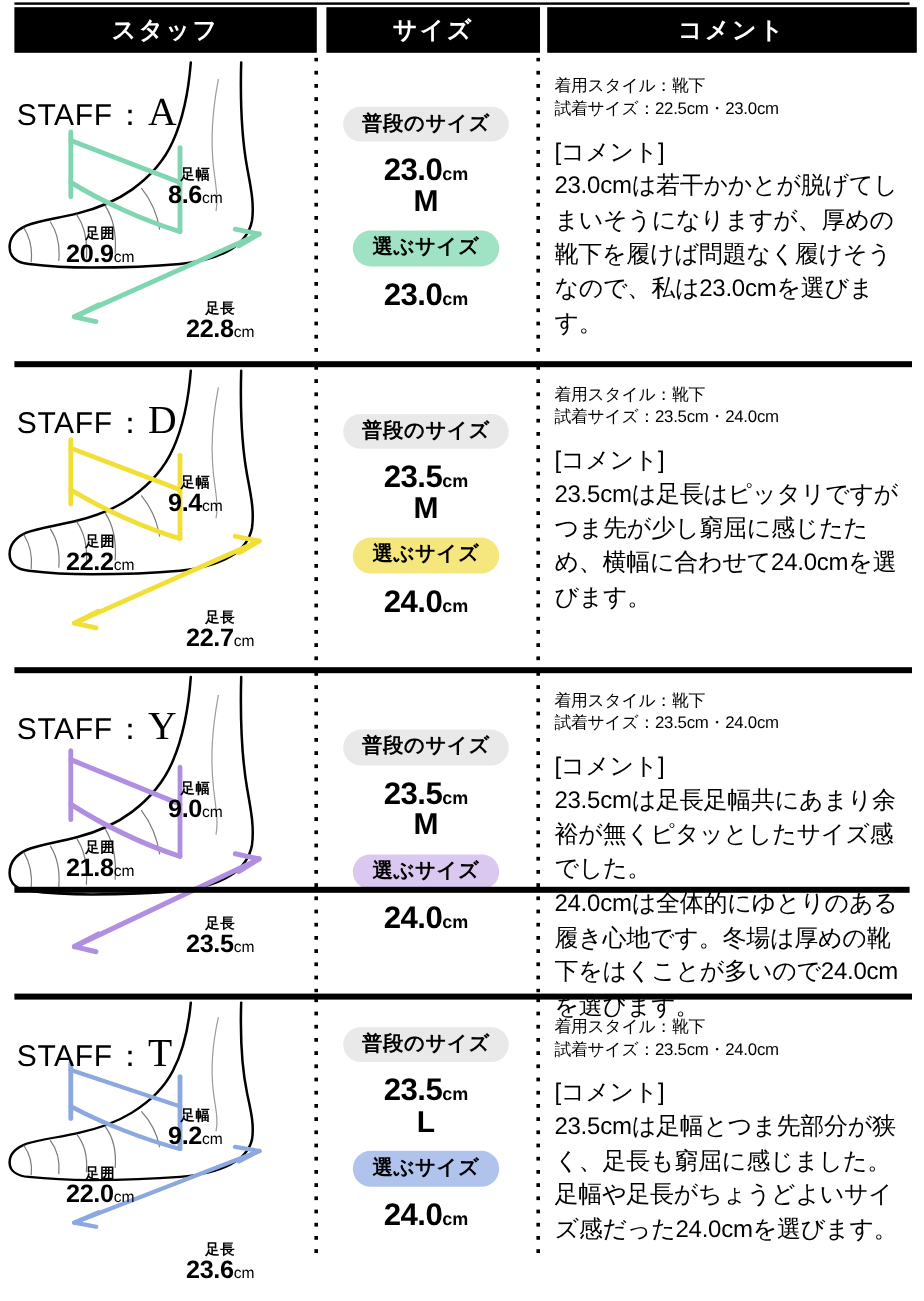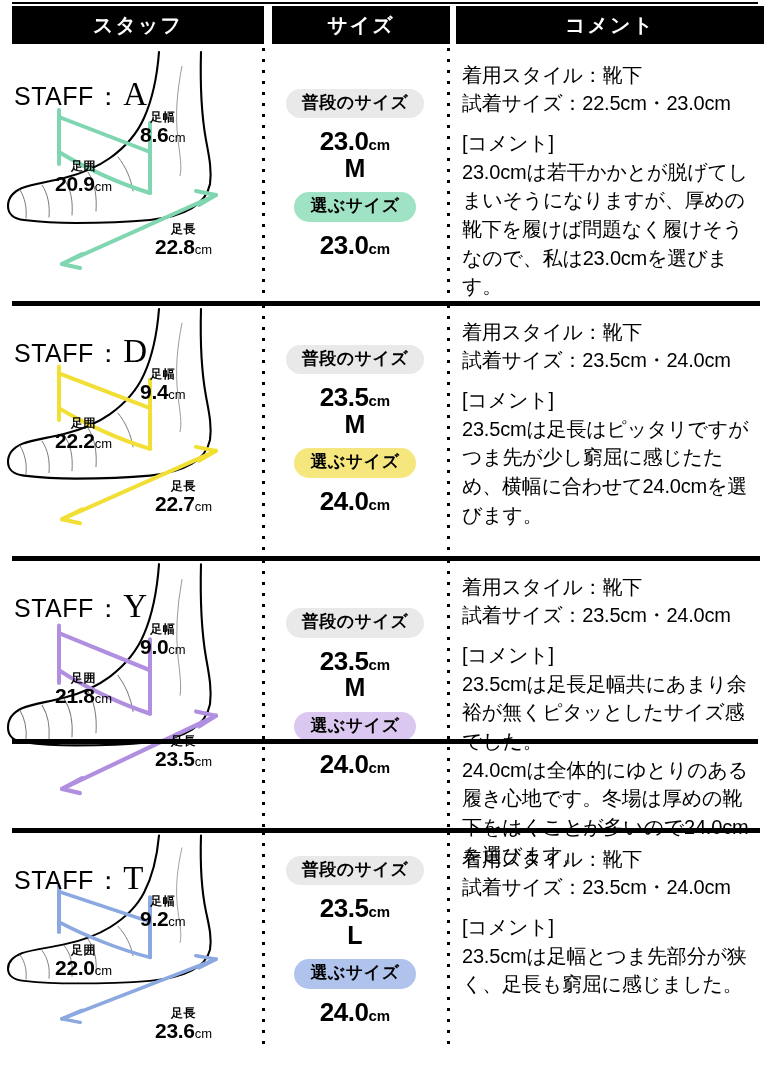--- a/index.html
+++ b/index.html
@@ -154,20 +154,21 @@
     text-align: center;
     white-space: nowrap;
     z-index: 4;
     line-height: 1.05;
   }
   .meas .m-lab {
     display: block;
     font-size: 12px;
     font-weight: bold;
     letter-spacing: 0.5px;
+    margin-top: 28px;
   }
   .meas .m-val {
     font-size: 21px;
     font-weight: bold;
     letter-spacing: -0.3px;
   }
   .meas .m-unit {
     font-size: 13px;
     font-weight: normal;
     letter-spacing: 0;
@@ -207,21 +208,21 @@
     font-size: 25px;
     font-weight: bold;
     text-align: center;
     line-height: 1.1;
     margin-top: -1px;
     margin-bottom: 10px;
   }
 
   
   .cmt-head {
-    font-size: 20px;
+    font-size: 14px;
     line-height: 1.38;
     letter-spacing: -0.2px;
     white-space: nowrap;
   }
   .cmt-body {
     font-size: 20px;
     line-height: 1.43;
     letter-spacing: -0.2px;
     margin-top: 12px;
   }
@@ -561,20 +562,21 @@
     </div>
 
     <div class="vdots vdots-2"></div>
 
     <div class="cell-comment">
       <div class="cmt-head">着用スタイル：靴下</div>
       <div class="cmt-head">試着サイズ：23.5cm・24.0cm</div>
       <div class="cmt-body">
         <span class="cmt-tag">[コメント]</span>
         <p>23.5cmは足幅とつま先部分が狭く、足長も窮屈に感じました。</p>
+            <p>足幅や足長がちょうどよいサイズ感だった24.0cmを選びます。</p>
       </div>
     </div>
   </div>
       <div class="row-sep" style="top:301px;"></div>
       <div class="row-sep" style="top:556px;"></div>
       <div class="row-sep" style="top:828px;"></div>
     </div>
 
   <div class="rule-bottom"></div>
 </div>

